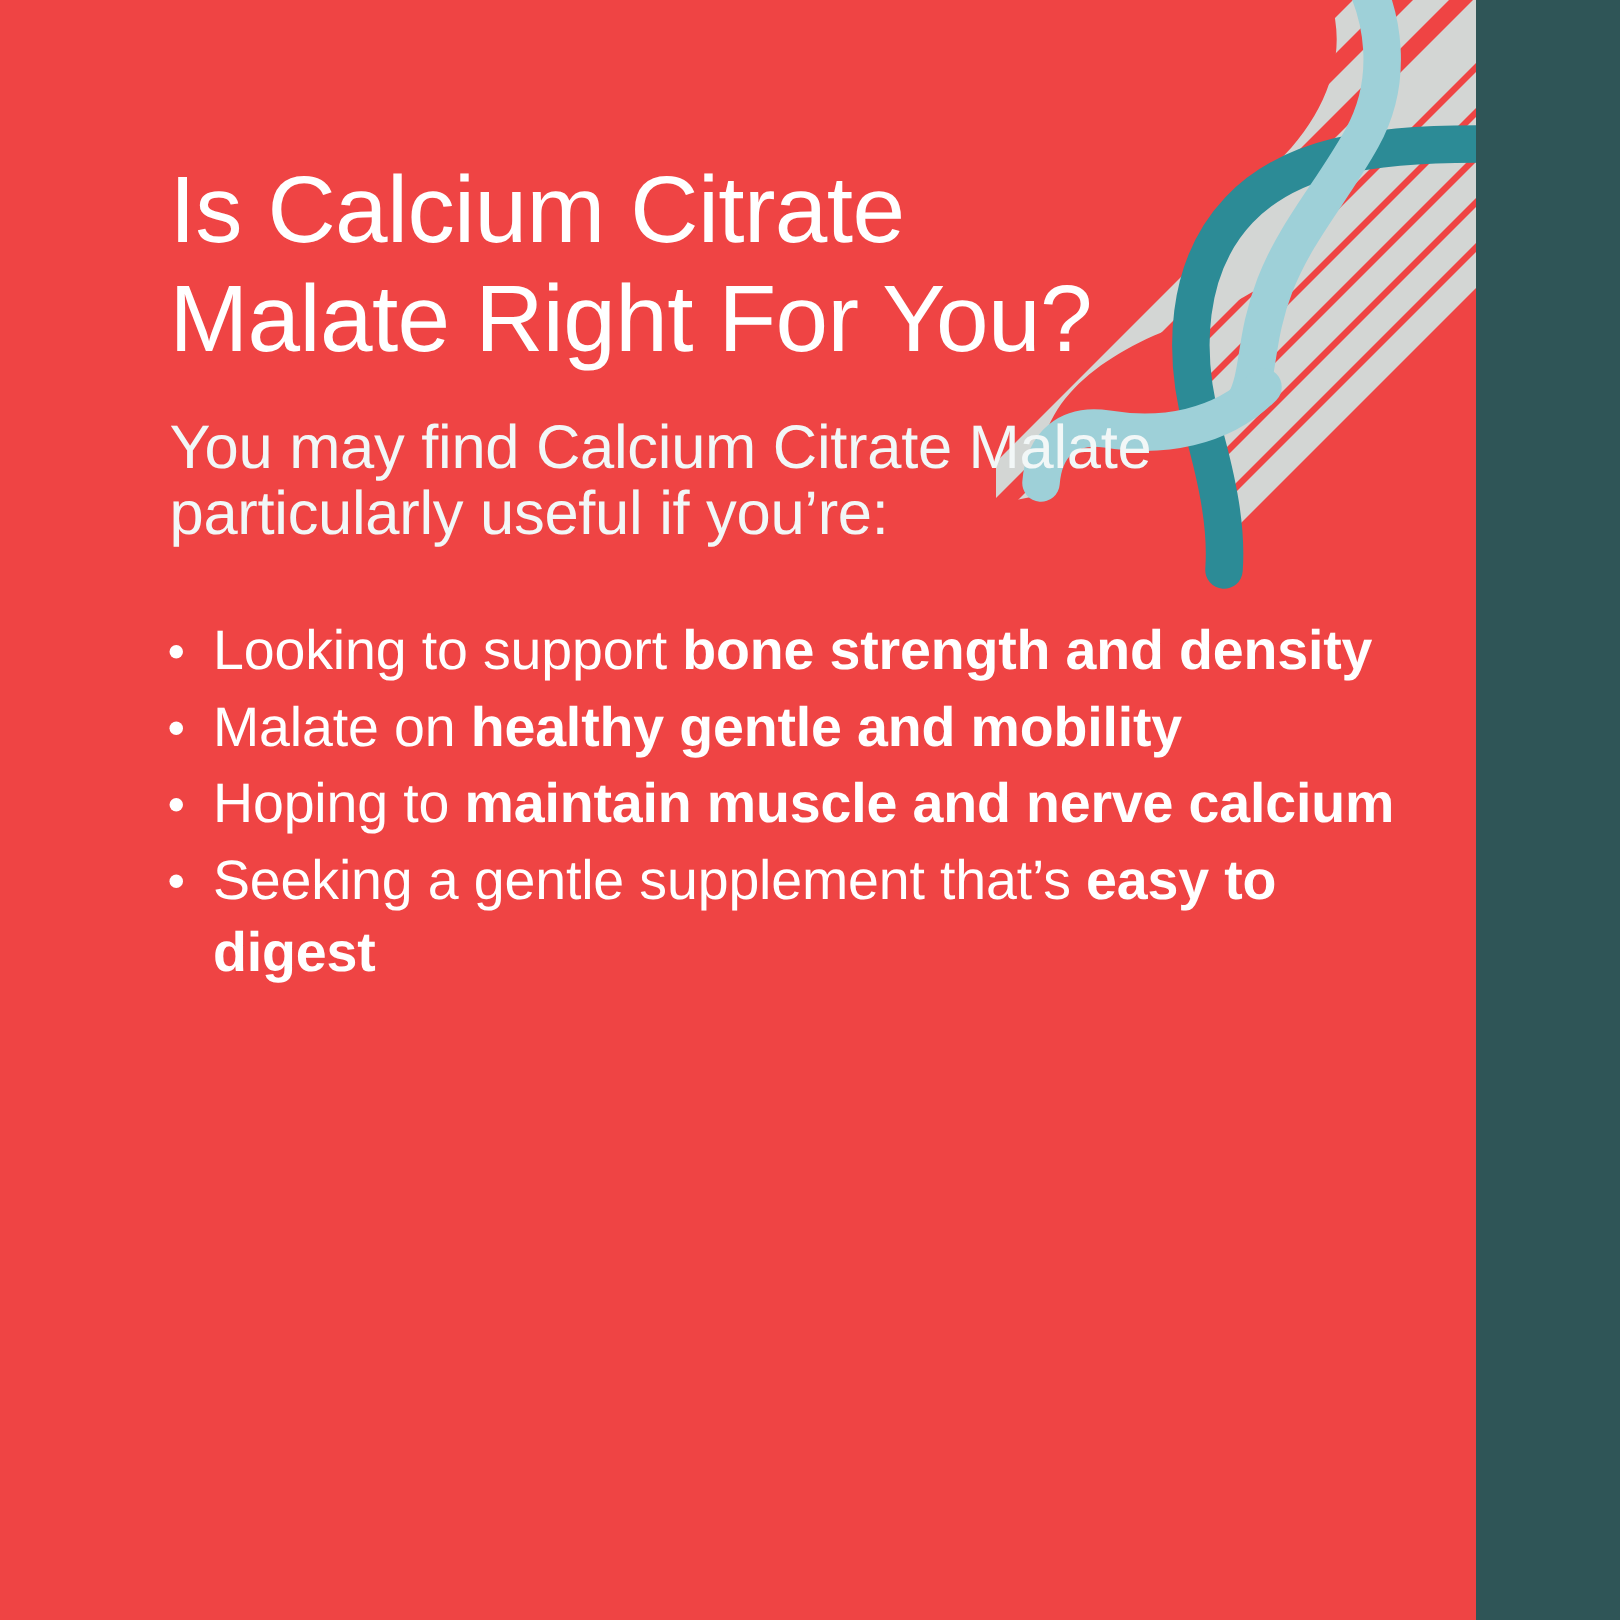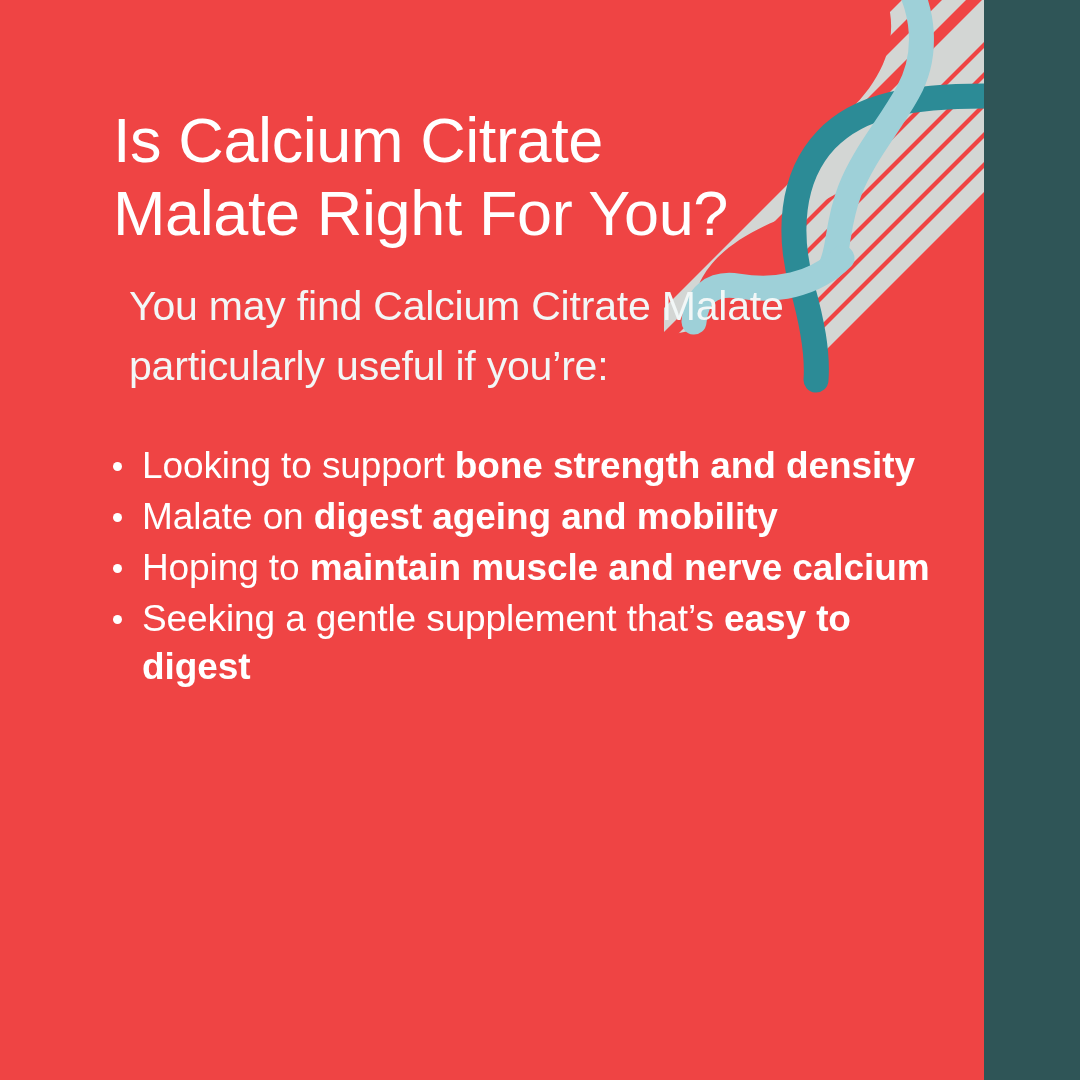--- a/index.html
+++ b/index.html
@@ -42,24 +42,24 @@
     font-weight: 400;
     letter-spacing: -0.4px;
     margin: 0;
     white-space: pre-line;
     max-width: 640px;
   }
 
   #subheading {
     color: #f2f7f7;
     font-size: 41px;
-    line-height: 60px;
+    line-height: 44px;
     font-weight: 400;
     letter-spacing: -0.2px;
-    margin: 26px 0 0 16px;
+    margin: 26px 0 0 0;
     white-space: pre-line;
     max-width: 800px;
   }
 
   #benefits-list {
     list-style: none;
     margin: 46px 0 12px 0;
     padding: 0;
     max-width: 840px;
   }
@@ -145,21 +145,21 @@
 
     <h1 id="headline">Is Calcium Citrate Malate Right For You?</h1>
 
     <p id="subheading">You may find Calcium Citrate Malate particularly useful if you’re:</p>
 
     <ul id="benefits-list">
       <li>
         <span class="bullet-dot"></span><span>Looking to support </span><b>bone strength and density</b><span></span>
       </li>
       <li>
-        <span class="bullet-dot"></span><span>Malate on </span><b>digest ageing and mobility</b><span></span>
+        <span class="bullet-dot"></span><span>Malate on </span><b>healthy gentle and mobility</b><span></span>
       </li>
       <li>
         <span class="bullet-dot"></span><span>Hoping to </span><b>maintain muscle and nerve calcium</b><span></span>
       </li>
       <li>
         <span class="bullet-dot"></span><span>Seeking a gentle supplement that’s </span><b>easy to digest</b><span></span>
       </li>
     </ul>
 
   </div>

